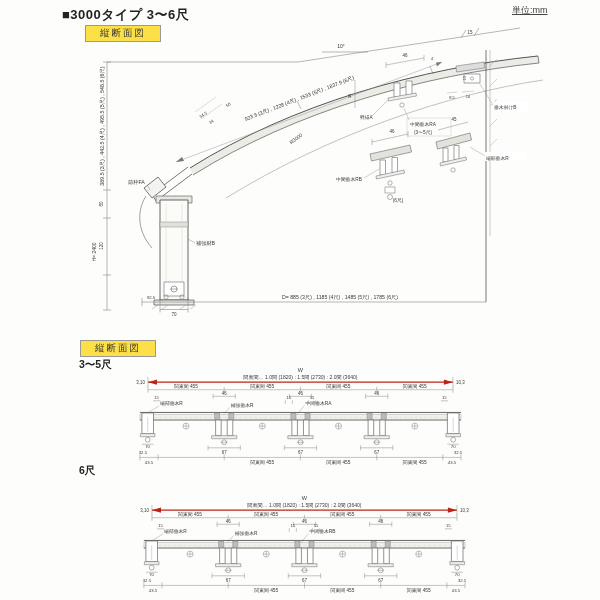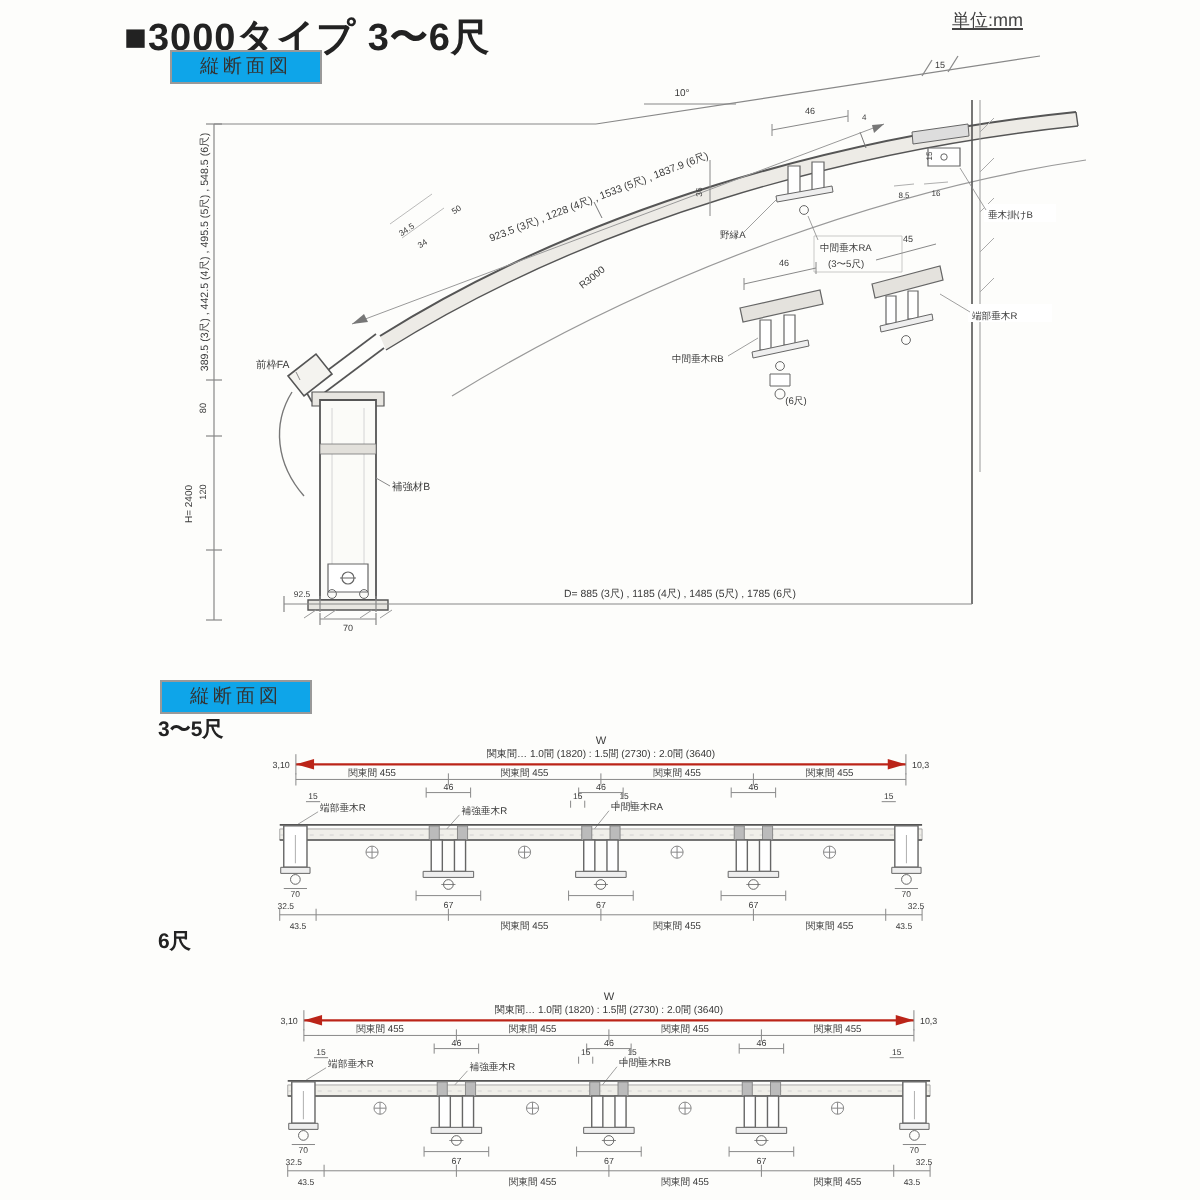--- a/index.html
+++ b/index.html
@@ -2,35 +2,35 @@
 <html><head>
 <meta charset="utf-8">
 <style>
   html,body{margin:0;padding:0;}
   body{
     width:600px;height:600px;position:relative;overflow:hidden;
     background:#fdfdfb;color:#333;
     font-family:"Liberation Sans","DejaVu Sans",sans-serif;
   }
   .abs{position:absolute;}
-  .title{font-size:19px;font-weight:bold;color:#222;letter-spacing:.5px;}
+  .title{font-size:13px;font-weight:bold;color:#222;letter-spacing:.5px;}
   .unit{font-size:9px;color:#444;}
   .boxlabel{
-    font-size:9.5px;color:#333;border:1px solid #999;background:#0ea5e9;
+    font-size:9.5px;color:#333;border:1px solid #999;background:#fde047;
     padding:1px 14px;letter-spacing:2px;
   }
   .subhead{font-size:10.5px;font-weight:bold;color:#222;margin-left:17px;}
   svg text{font-family:"Liberation Sans","DejaVu Sans",sans-serif;fill:#3a3a3a;}
   line,path,rect,circle{vector-effect:non-scaling-stroke;}
 </style>
 </head>
 <body>
 
 <div class="abs title" style="left:62px;top:6px;">■3000タイプ 3〜6尺</div>
-<div class="abs unit" style="left:476px;top:4px;text-decoration:underline;">単位:mm</div>
+<div class="abs unit" style="left:512px;top:4px;text-decoration:underline;">単位:mm</div>
 <div class="abs boxlabel" style="left:85px;top:25px;">縦断面図</div>
 
 <svg class="abs" style="left:0;top:26px;" width="600" height="308" viewBox="0 0 600 308">
 
   <g stroke="#888" stroke-width="0.6">
     <line x1="107" y1="36" x2="107" y2="284"></line>
     <line x1="103" y1="36" x2="111" y2="36"></line>
     <line x1="103" y1="164" x2="111" y2="164"></line>
     <line x1="103" y1="192" x2="111" y2="192"></line>
     <line x1="103" y1="249" x2="111" y2="249"></line>

